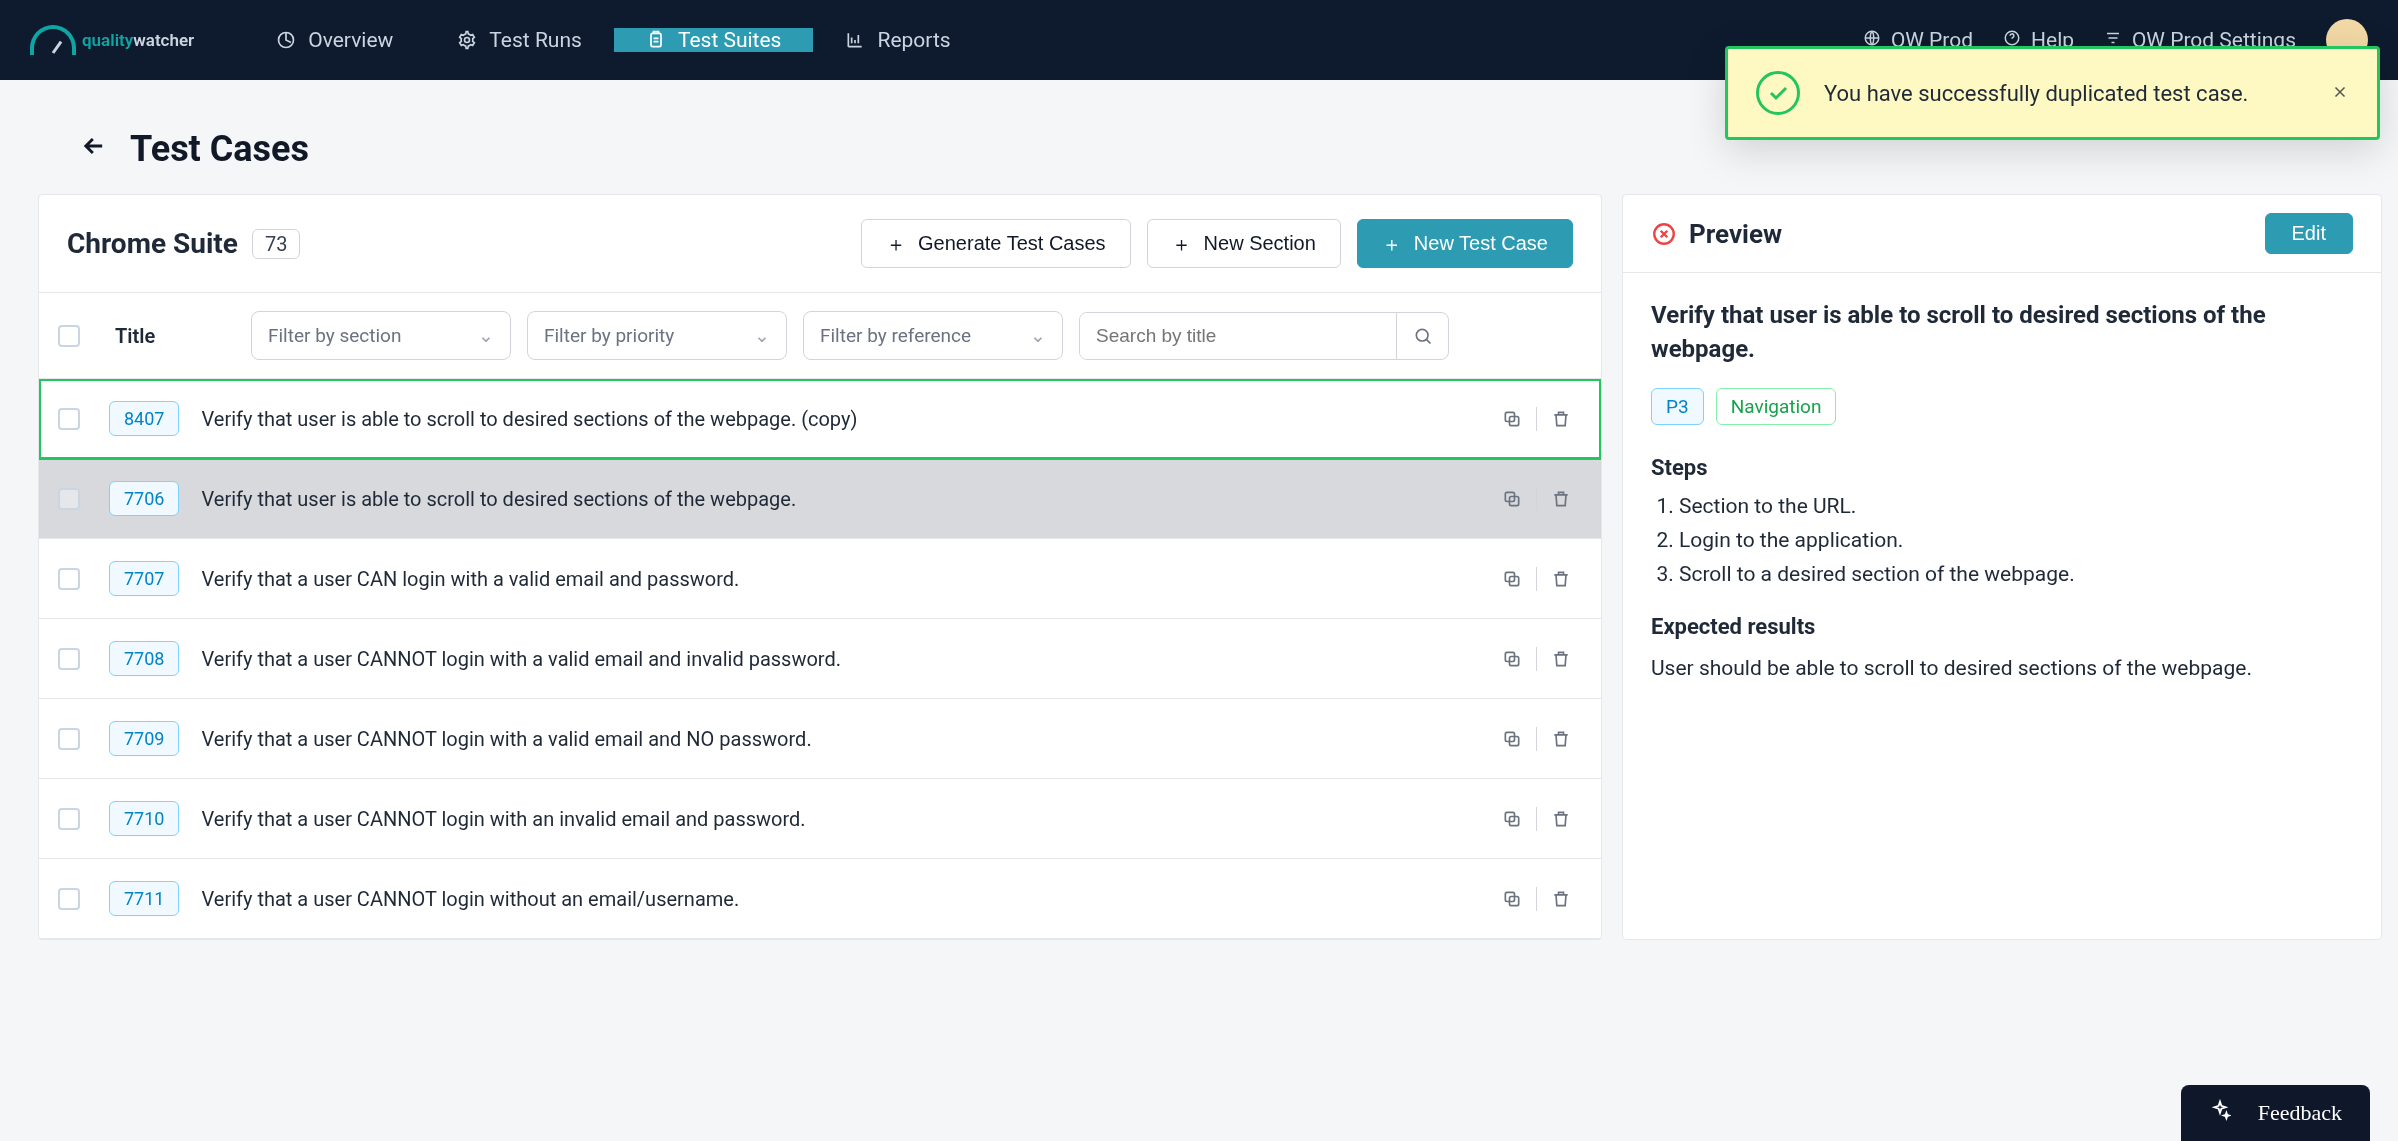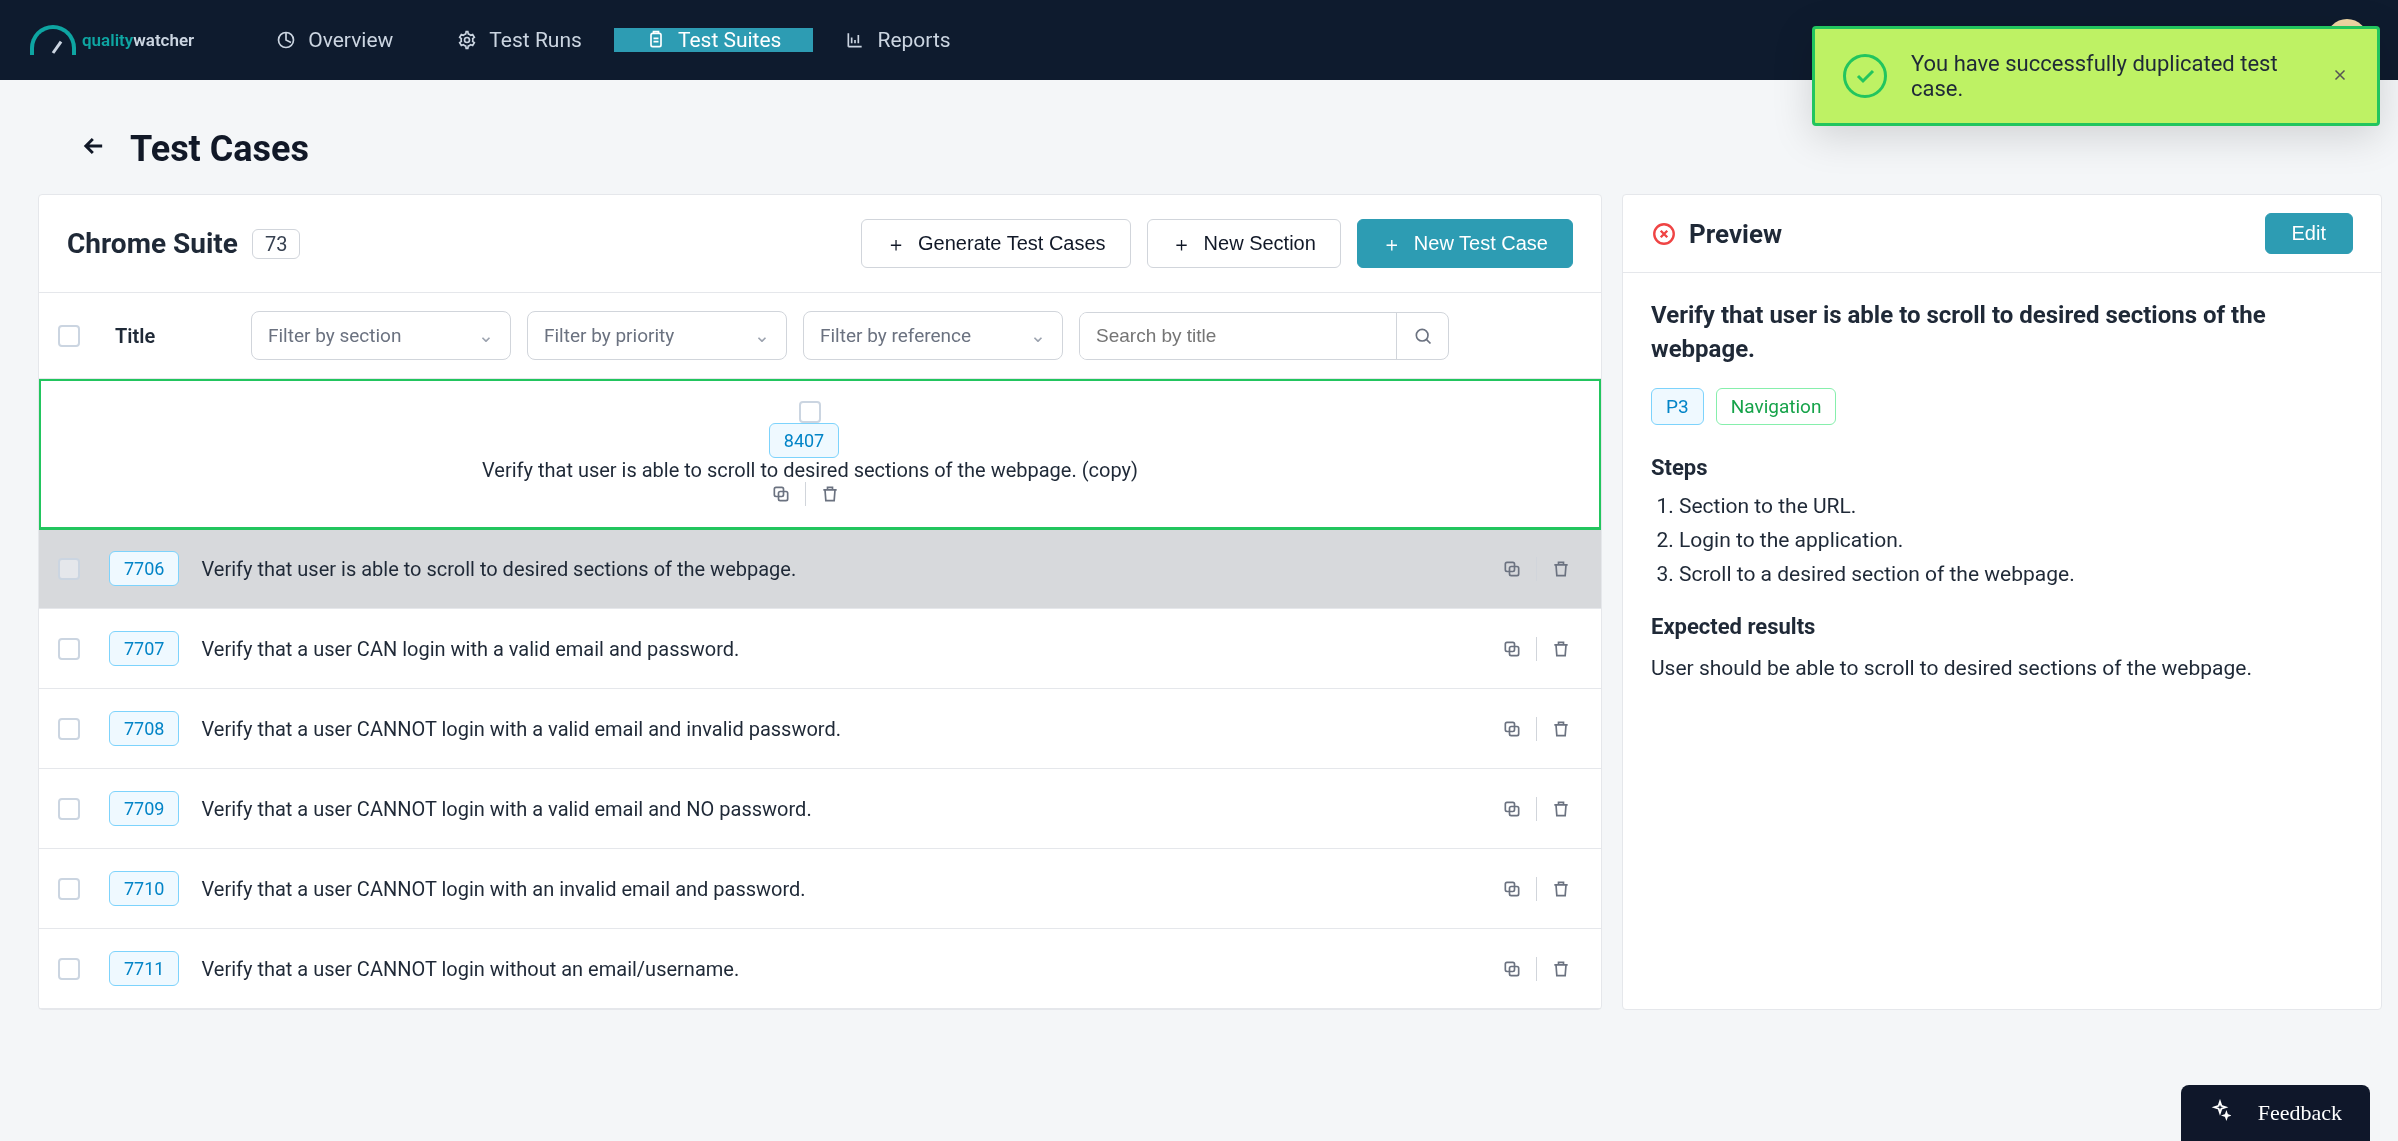--- a/index.html
+++ b/index.html
@@ -50,23 +50,23 @@
   .nav-item.active { background: #2d9cb3; color: #fff; }
   .nav-icon { width: 20px; height: 20px; display:inline-flex; align-items:center; justify-content:center; }
 
   .nav-right { margin-left: auto; display:flex; align-items:center; gap:30px; color:#cbd5e1; }
   .nav-right-item { display:flex; align-items:center; gap:10px; cursor:pointer; }
   .avatar { width: 42px; height: 42px; border-radius: 50%; background: #f3d9a5; }
 
   
   .toast {
     position: absolute;
-    top: 26px; right: 18px;
-    width: 568px;
-    background: #bef264;
+    top: 46px; right: 18px;
+    width: 655px;
+    background: #fef9c3;
     border: 3px solid #22c55e;
     border-radius: 4px;
     padding: 22px 28px;
     display: flex; align-items: center; gap: 24px;
     box-shadow: 0 10px 40px rgba(0,0,0,.15);
     z-index: 50;
   }
   .toast-check {
     width: 44px; height: 44px; border: 3px solid #22c55e; border-radius: 50%;
     display:flex; align-items:center; justify-content:center; color:#22c55e;
@@ -142,21 +142,21 @@
   }
   .search-btn { width:52px; display:flex; align-items:center; justify-content:center; border-left:1px solid #d1d5db; color:#6b7280; cursor:pointer; }
 
   
   .row {
     display:flex; align-items:center;
     border-bottom:1px solid #e5e7eb;
     padding: 22px 20px 22px 0;
     position:relative;
   }
-  .row.highlight { outline:3px solid #22c55e; outline-offset:-2px; z-index:2;flex-direction:column; }
+  .row.highlight { outline:3px solid #22c55e; outline-offset:-2px; z-index:2; }
   .row.selected { background:#d7d9dc; }
   .row .check-col { width:60px; }
   .row .check-col .checkbox.filled { background:#e5e7eb; border-color:#cbd5e1; }
   .id-tag {
     border:1px solid #7dd3fc; color:#0284c7; background:#eff9ff;
     border-radius:6px; padding:6px 14px; font-size:18px; margin:0 22px 0 10px;
     min-width:70px; text-align:center; flex-shrink:0;
   }
   .row-title { font-size:20px; color:#1f2937; flex:1; }
   .row-actions { display:flex; align-items:center; gap:14px; color:#6b7280; padding-right:10px;}

